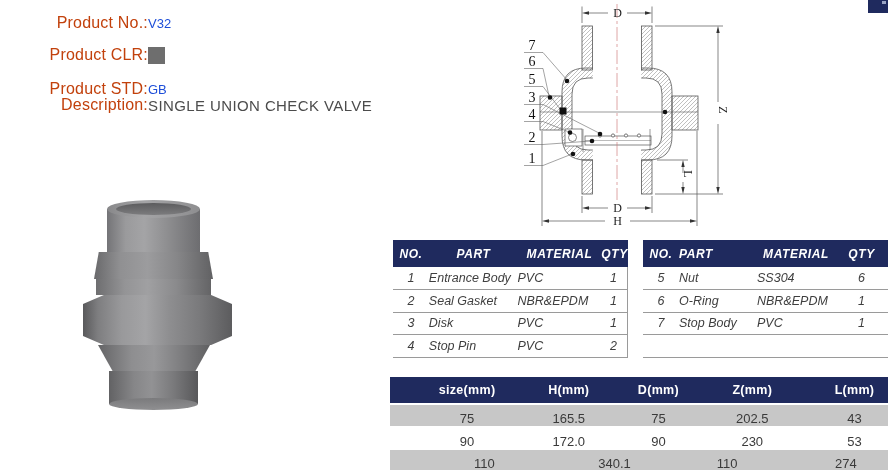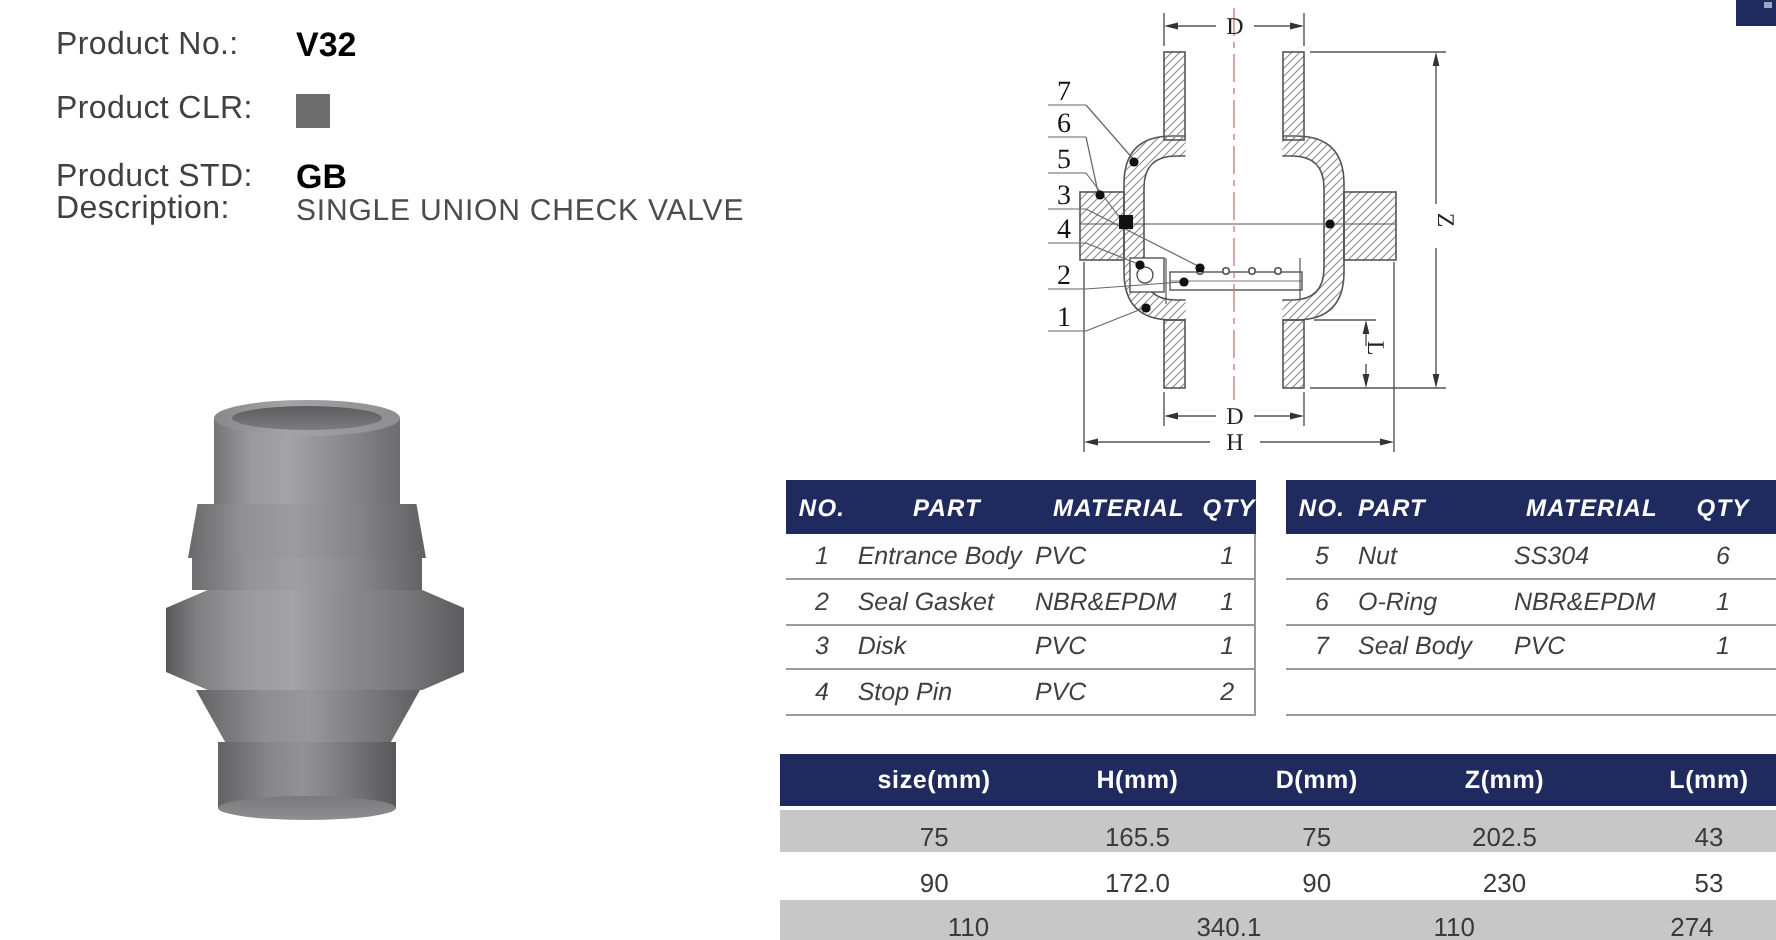--- a/index.html
+++ b/index.html
@@ -1,22 +1,22 @@
 <!DOCTYPE html>
 <html><head>
 <meta charset="utf-8">
 <style>
   html,body{margin:0;padding:0;background:#fff;}
   .page{position:relative;width:888px;height:470px;background:#fff;overflow:hidden;
         font-family:"Liberation Sans",sans-serif;}
 
   
   .info-row{position:absolute;left:28px;display:flex;align-items:center;height:22px;}
-  .info-label{font-size:16px;color:#404040;width:120px;letter-spacing:.2px;}
-  .info-value{font-size:17px;font-weight:bold;color:#000000;}
+  .info-label{font-size:16px;color:#c2410c;width:120px;letter-spacing:.2px;text-align:right;}
+  .info-value{font-size:13px;font-weight:normal;color:#1d4ed8;}
   .desc .info-value{font-size:15px;font-weight:normal;color:#4c4c4c;letter-spacing:.4px;text-align:right;}
   .swatch{width:17px;height:17px;background:#6e6e6e;}
 
   
   .flag{position:absolute;right:0;top:0;width:20px;height:13px;background:#1f2a5e;}
   .flag i{position:absolute;right:2px;top:1px;width:4px;height:3px;background:#9aa4c4;}
 
   
   .photo{position:absolute;left:83px;top:200px;width:149px;height:212px;}
   .photo div{position:absolute;}
@@ -280,21 +280,21 @@
           <div class="td c3">6</div>
         </div>
         <div class="tr">
           <div class="td c0">6</div>
           <div class="td c1">O-Ring</div>
           <div class="td c2">NBR&amp;EPDM</div>
           <div class="td c3">1</div>
         </div>
         <div class="tr">
           <div class="td c0">7</div>
-          <div class="td c1">Seal Body</div>
+          <div class="td c1">Stop Body</div>
           <div class="td c2">PVC</div>
           <div class="td c3">1</div>
         </div>
         <div class="tr">
           <div class="td c0"></div>
           <div class="td c1"></div>
           <div class="td c2"></div>
           <div class="td c3"></div>
         </div>
       </div>

